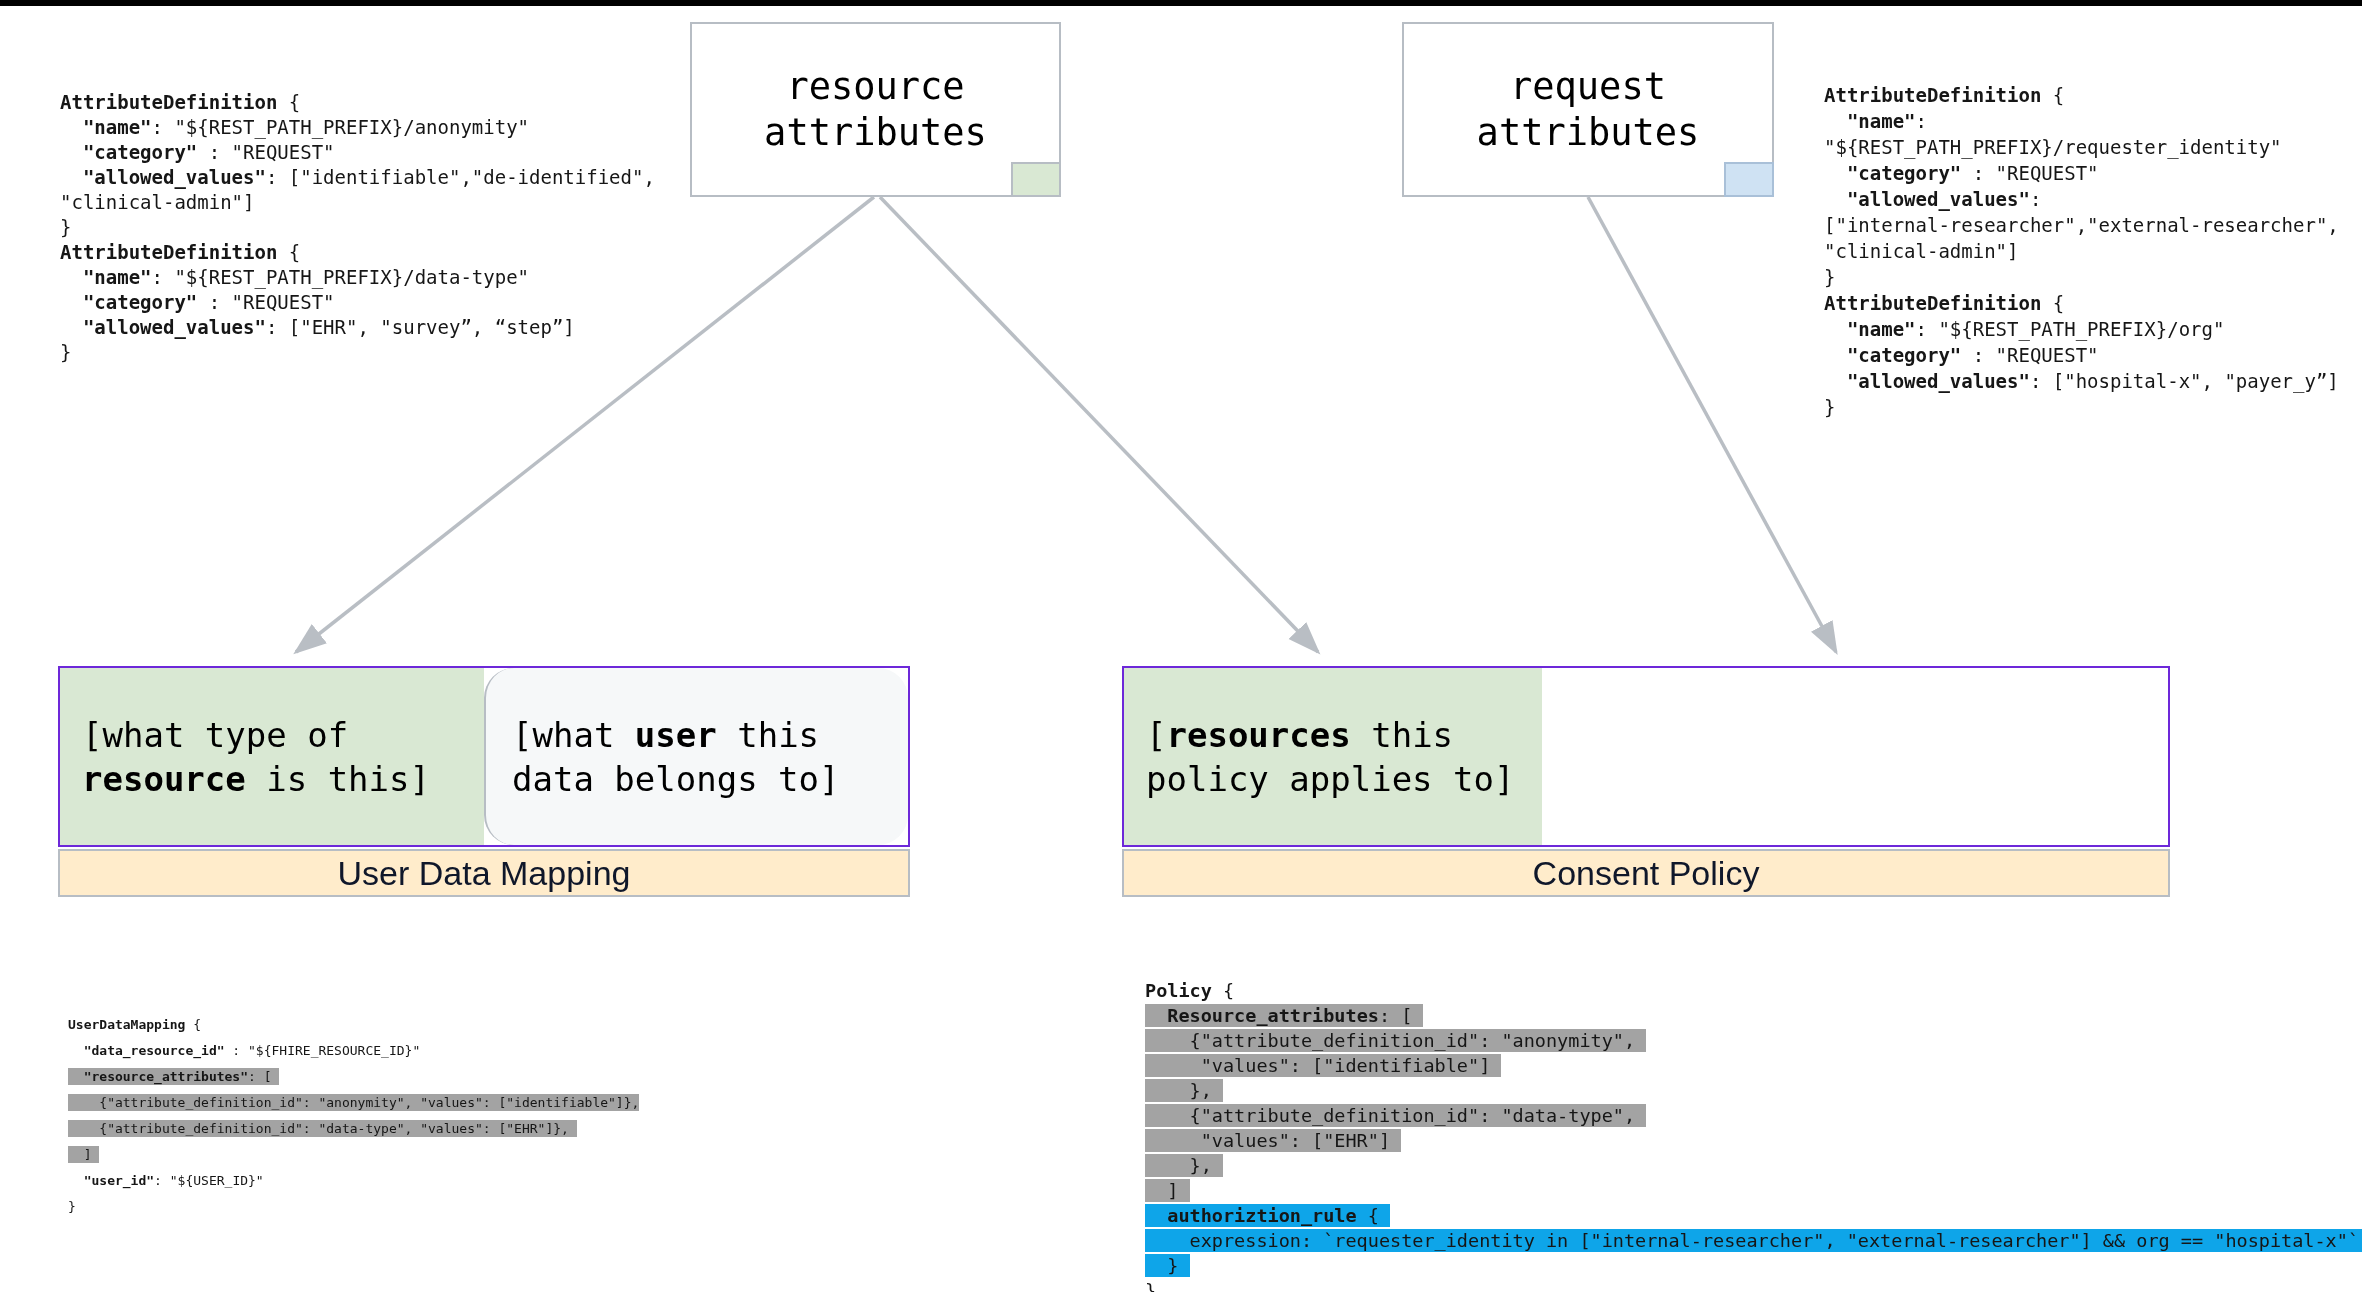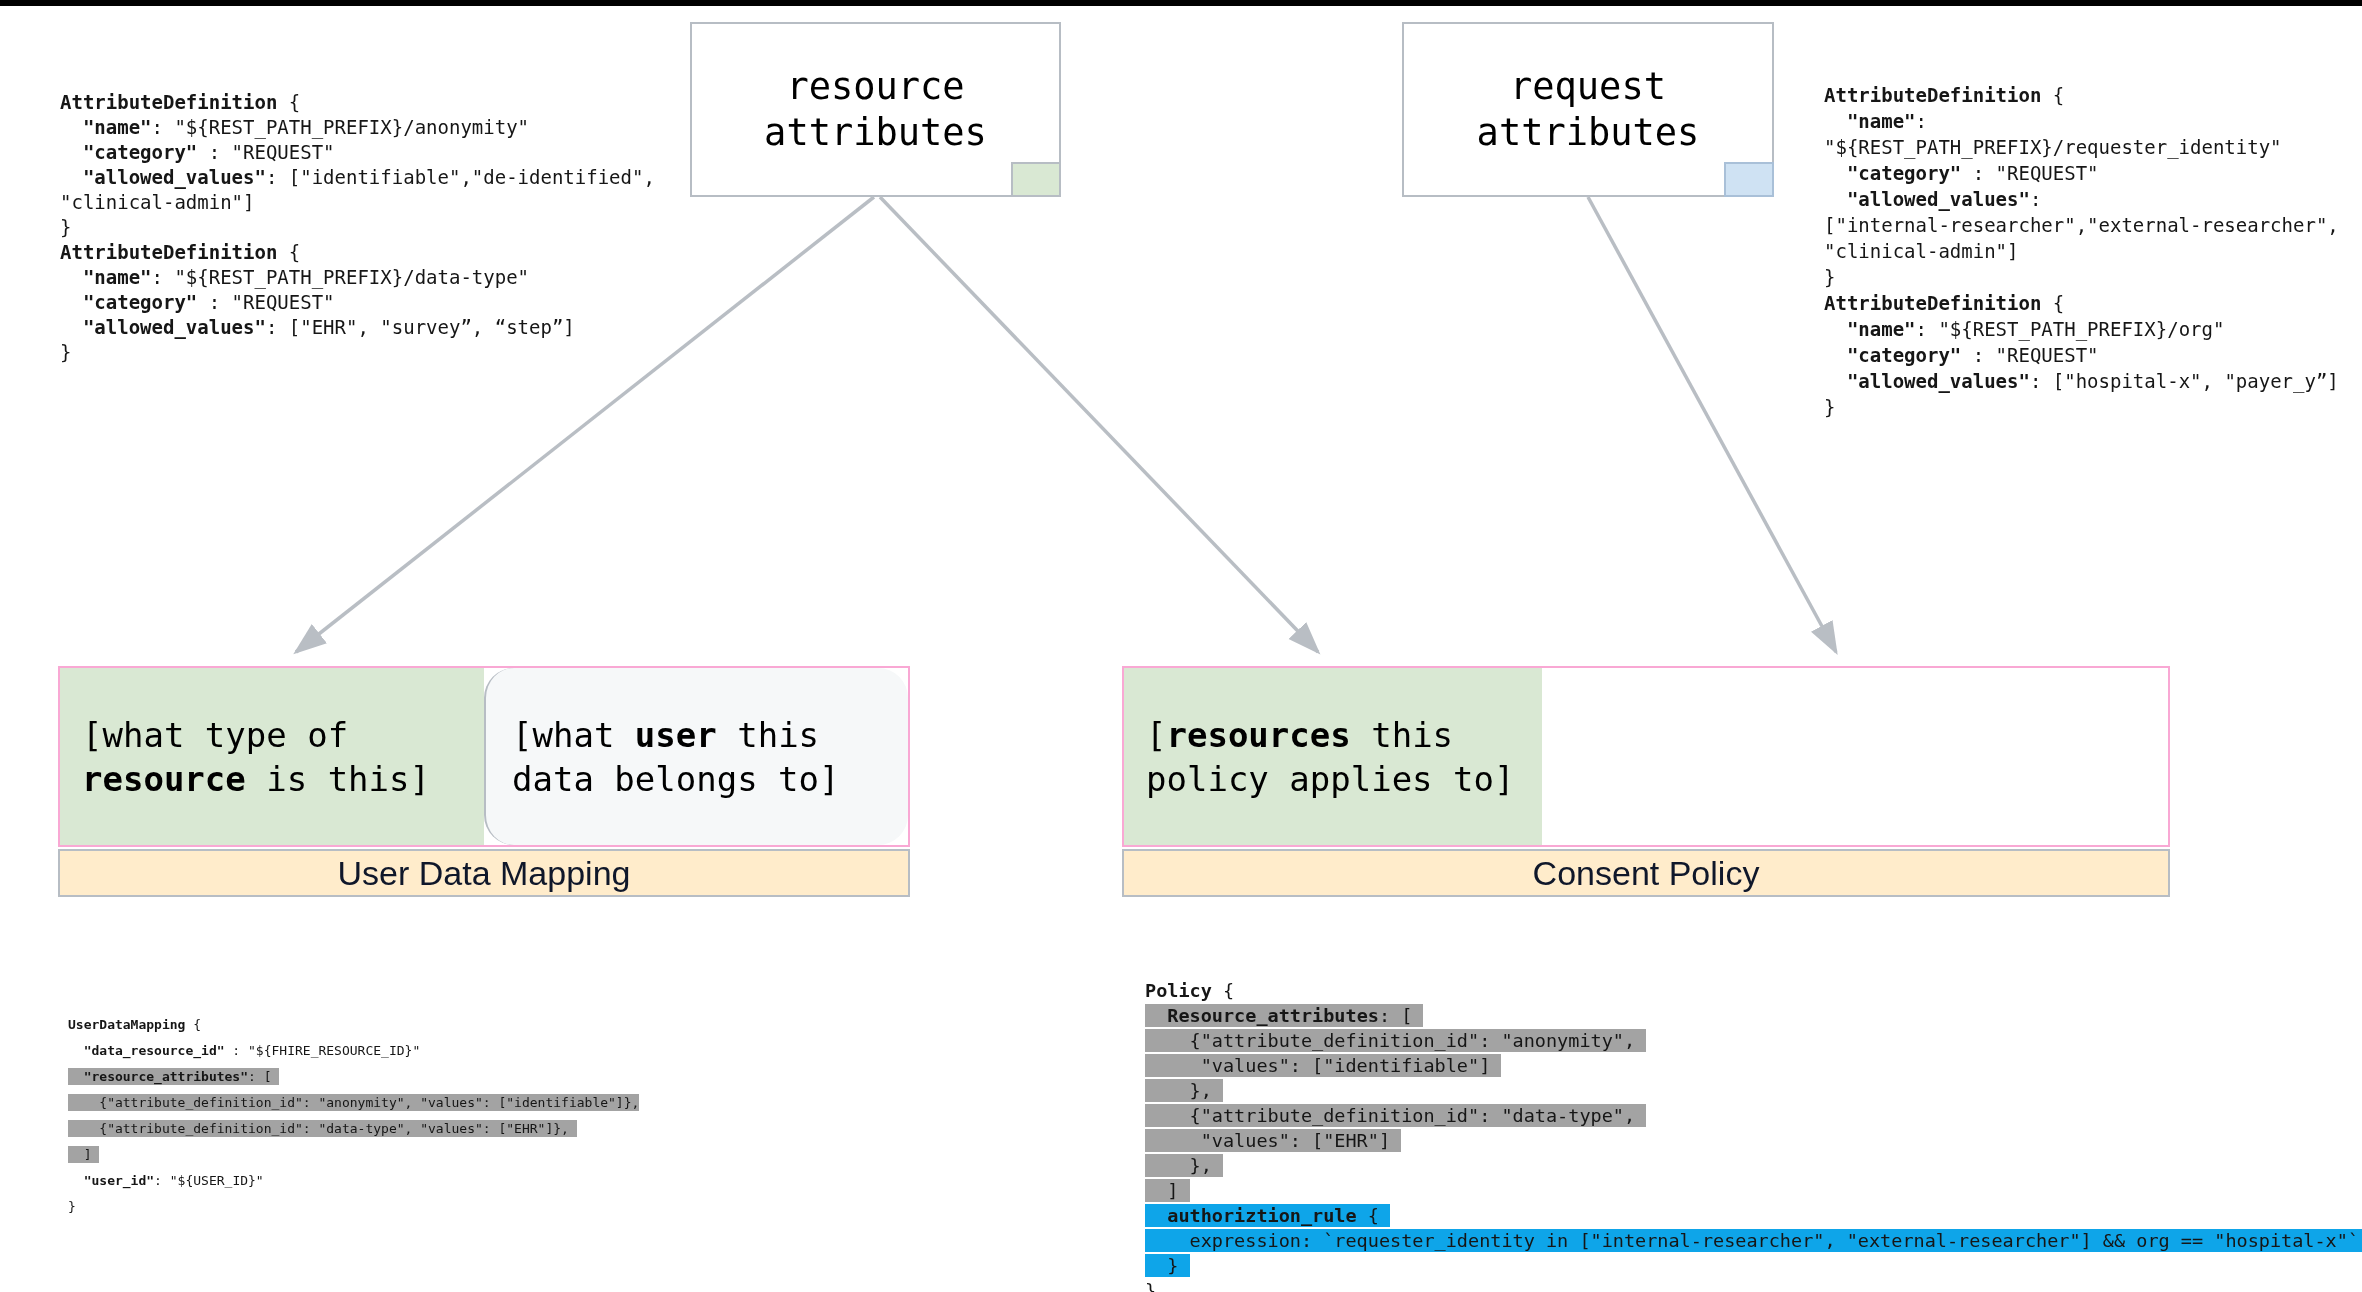--- a/index.html
+++ b/index.html
@@ -30,21 +30,21 @@
   .swatch.green{background:#d9e8d3;}
   .swatch.blue{background:#cfe2f3;border-color:#a9c0d8;}
 
   
   .arrows{position:absolute;left:0;top:0;pointer-events:none;}
 
   
   .group{position:absolute;}
   .grp-udm{left:58px;top:666px;width:852px;}
   .grp-cp{left:1122px;top:666px;width:1048px;}
-  .cells{display:flex;height:181px;border:2px solid #f9a8d4;box-sizing:border-box;}
+  .cells{display:flex;height:181px;border:2px solid #6d28d9;box-sizing:border-box;}
   .cell{display:flex;align-items:center;box-sizing:border-box;height:100%;}
   .cell + .cell{border-left:2px solid #b7bdc4;}
   .cell-text{font-size:34px;line-height:44px;white-space:pre-line;color:#000;}
   .cell-text .b{font-weight:bold;}
   .cell.green{background:#d9e8d3;}
   .cell.neutral{background:#f6f8f9;}
   .cell.blue{background:#cfe2f3;justify-content:center;}
   .grp-udm .cell.green{width:424px;padding-left:22px;}
   .grp-udm .cell.neutral{flex:1;padding-left:26px;border-radius:30px;}
   .grp-cp .cell.green{width:418px;padding-left:22px;}

